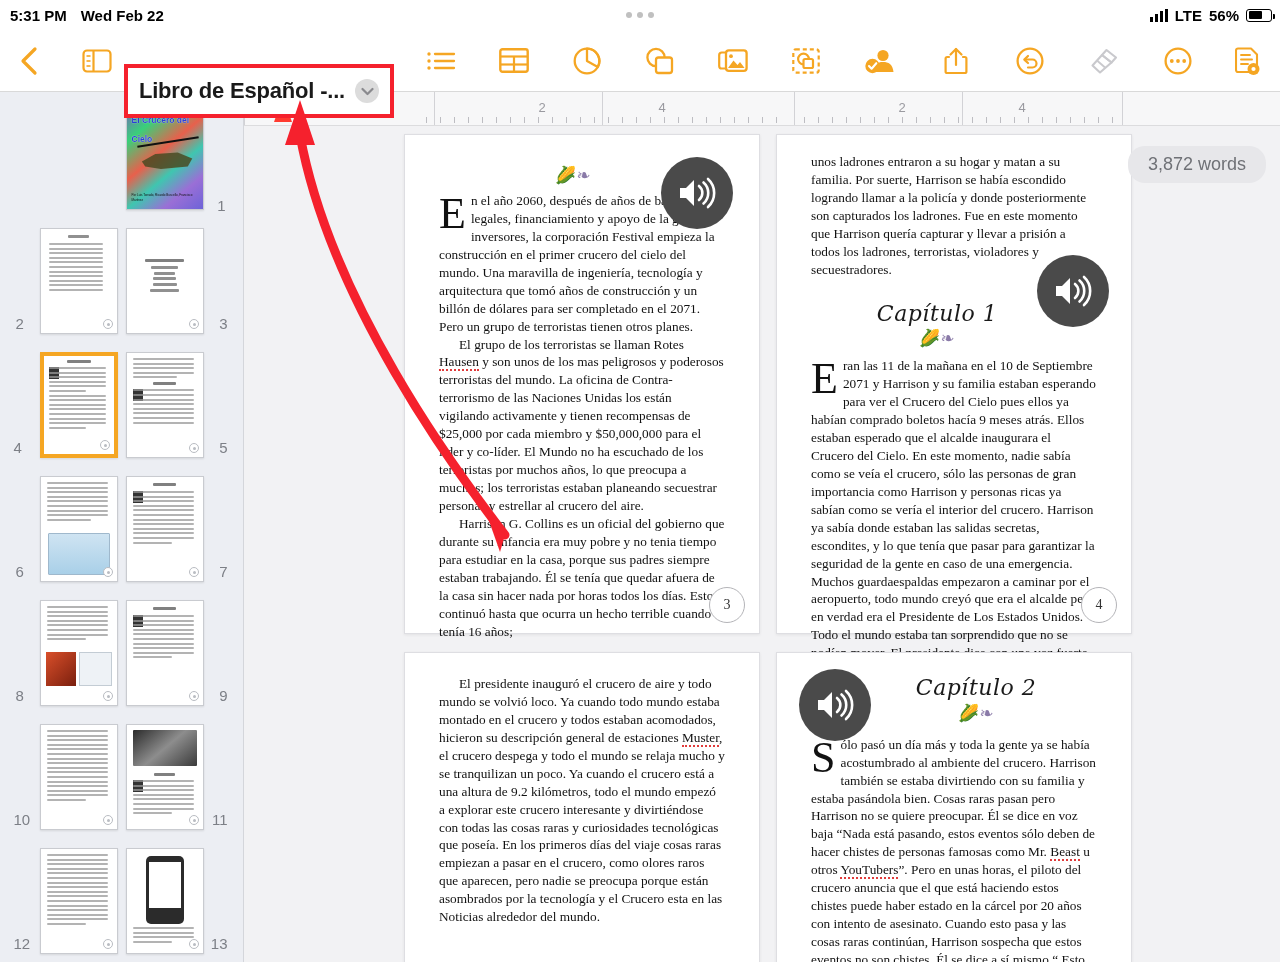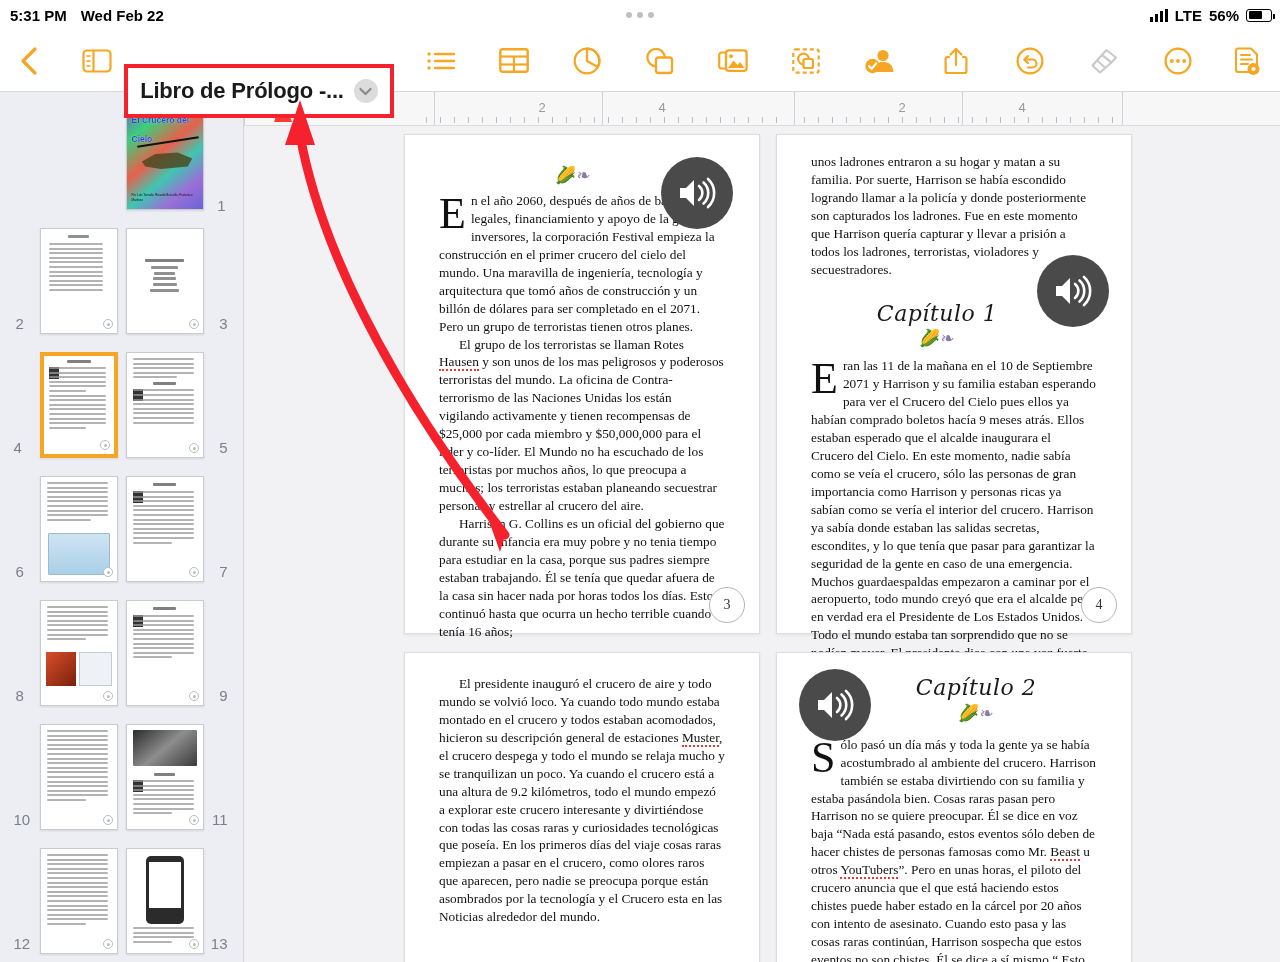--- a/index.html
+++ b/index.html
@@ -189,21 +189,21 @@
       <svg width="30" height="24" viewBox="0 0 30 24">
         <rect x="1.5" y="1.5" width="27" height="21" rx="3.5" fill="none" stroke="#F5A623" stroke-width="2.2"></rect>
         <line x1="11.5" y1="1.5" x2="11.5" y2="22.5" stroke="#F5A623" stroke-width="2.2"></line>
         <line x1="4.5" y1="7" x2="8.5" y2="7" stroke="#F5A623" stroke-width="1.6"></line>
         <line x1="4.5" y1="12" x2="8.5" y2="12" stroke="#F5A623" stroke-width="1.6"></line>
         <line x1="4.5" y1="17" x2="8.5" y2="17" stroke="#F5A623" stroke-width="1.6"></line>
       </svg>
     </div>
 
     <div class="title-wrap">
-      <span class="doc-title">Libro de Prólogo -...</span>
+      <span class="doc-title">Libro de Español -...</span>
       <span class="chev">
         <svg width="13" height="9" viewBox="0 0 13 9">
             <path d="M1.5 2 L6.5 7 L11.5 2" fill="none" stroke="#8a8a8e" stroke-width="2.2" stroke-linecap="round" stroke-linejoin="round"></path>
           </svg>
       </span>
     </div>
 
     <div class="tb-icon" style="margin-left:298px">
       <svg width="30" height="24" viewBox="0 0 30 24">
         <circle cx="3" cy="5" r="1.7" fill="#F5A623"></circle>
@@ -648,20 +648,21 @@
       <div class="rtick" style="left:826px;height:6px"></div>
       <div class="rtick" style="left:840px;height:6px"></div>
       <div class="rtick" style="left:854px;height:6px"></div>
       <div class="rtick" style="left:868px;height:6px"></div>
       <span class="rnum" style="left:298px">2</span>
       <span class="rnum" style="left:418px">4</span>
       <span class="rnum" style="left:658px">2</span>
       <span class="rnum" style="left:778px">4</span>
     </div>
 
+    <div class="wordcount">3,872 words</div>
 
     <div class="pages">
 
       <div class="spread" style="left:160px; top:8px;">
 
         <div class="page" style="width:356px;height:500px;">
           <div class="pg-body">
             <div class="ornament" style="margin-left:-18px">🌽❧</div>
             <p style="margin-top:8px"><span class="dropcap">E</span><span>n el año 2060, después de años de batallas legales, financiamiento y apoyo de la gente e inversores, la corporación Festival empieza la construcción en el primer crucero del cielo del mundo. Una maravilla de ingeniería, tecnología y arquitectura que tomó años de construcción y un billón de dólares  para ser completado en el 2071. Pero un grupo de terroristas tienen otros planes.</span></p>
             <p class="indent">El grupo de los terroristas se llaman Rotes <span class="spell">Hausen</span> y son unos de los mas peligrosos y poderosos terroristas del mundo. La oficina de Contra-terrorismo de las Naciones Unidas los están vigilando activamente y tienen recompensas de $25,000 por cada miembro y $50,000,000 para el líder y co-líder. El Mundo no ha escuchado de los terroristas por muchos años, lo que preocupa a muchos; los terroristas estaban planeando secuestrar personas y estrellar al crucero del aire.</p>

